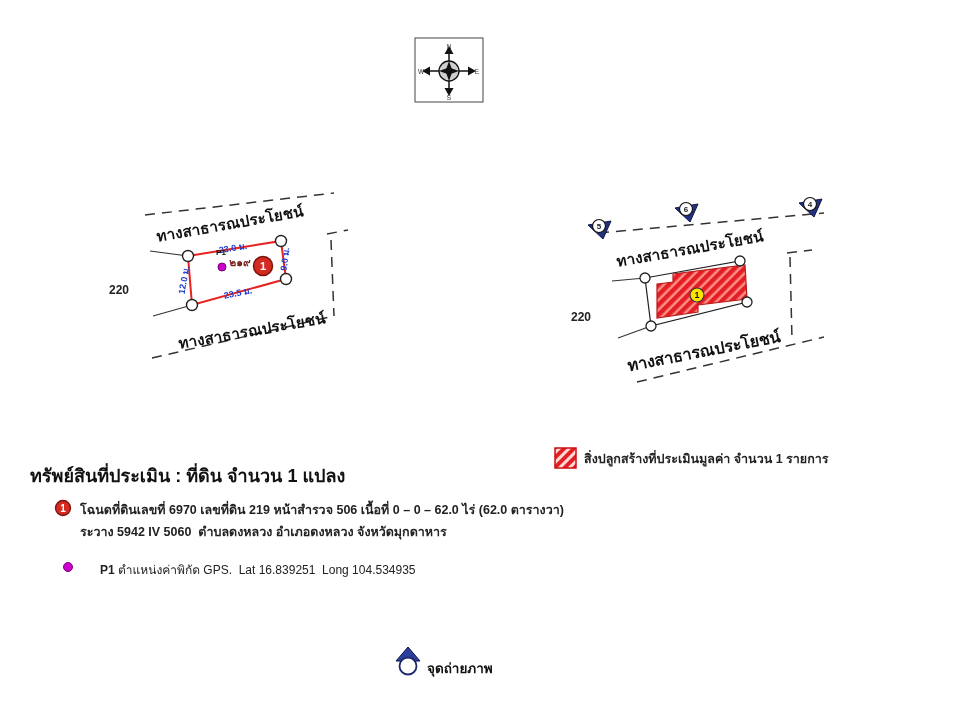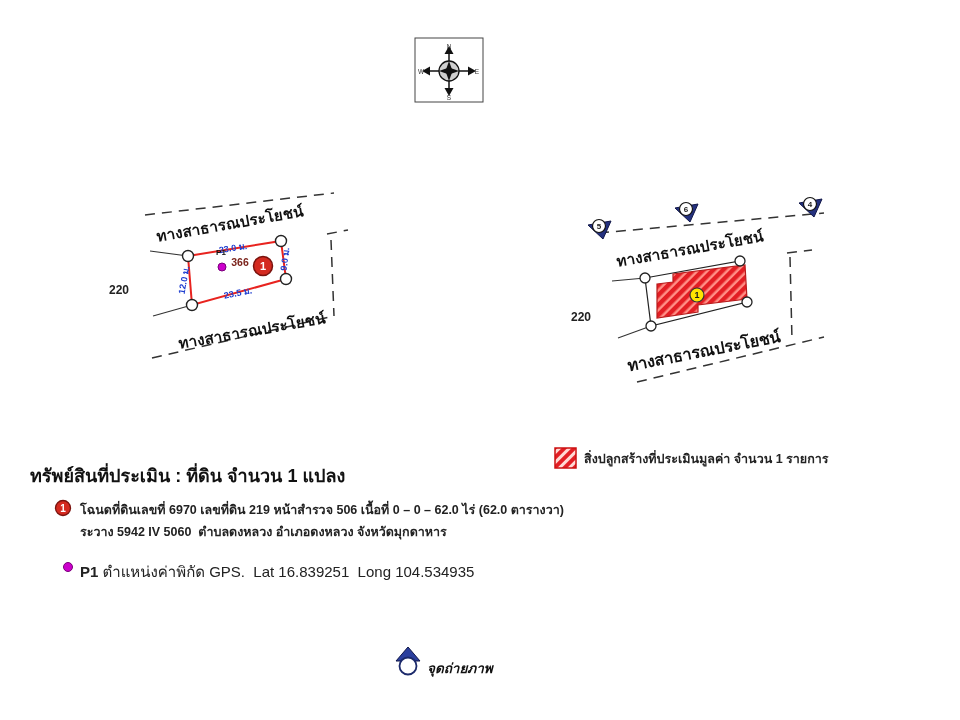--- a/index.html
+++ b/index.html
@@ -18,23 +18,23 @@
   .dim{font-size:9px;font-weight:bold;color:#1f3fd0;}
   .p1{font-size:8px;font-weight:bold;color:#111;}
   .parcel-thai{font-size:10.5px;font-weight:bold;color:#7b241c;}
   .marker-digit-red{font-size:11px;font-weight:bold;color:#ffffff;}
   .marker-digit-yellow{font-size:9px;font-weight:bold;color:#1a1a1a;}
   .marker-digit-flag{font-size:8px;font-weight:bold;color:#1a1a1a;}
   .roadnum{font-size:12px;font-weight:bold;color:#222;}
   .compass-letter{font-size:6.5px;color:#333;}
   .legend-title{font-size:18px;font-weight:bold;color:#111;}
   .legend-body{font-size:12.5px;color:#222;white-space:pre-wrap;font-weight:bold;}
-  .gps-line{font-size:15px;color:#222;white-space:pre-wrap;}
+  .gps-line{font-size:12px;color:#222;white-space:pre-wrap;margin-left:20px;}
   .gps-line b{font-weight:bold;}
-  .footer-label{font-size:13.5px;font-weight:bold;color:#111;font-style:italic;}
+  .footer-label{font-size:13.5px;font-weight:bold;color:#111;}
 </style>
 </head>
 <body>
 
 <div id="page">
 
   <svg class="layer" width="960" height="720" viewBox="0 0 960 720">
     <defs>
       <pattern id="hatchB" patternUnits="userSpaceOnUse" width="7" height="7" patternTransform="rotate(45)">
         <rect width="7" height="7" fill="#ff8f86"></rect>
@@ -128,21 +128,21 @@
   <span class="abs c compass-letter" style="left:421px;top:71px;">W</span>
 
   <span class="abs r10 road-label" style="left:230px;top:224px;">ทางสาธารณประโยชน์</span>
   <span class="abs r10 road-label" style="left:252px;top:331px;">ทางสาธารณประโยชน์</span>
   <span class="abs c roadnum" style="left:119px;top:290px;">220</span>
   <span class="abs r9 dim" style="left:233px;top:248px;">23.0 ม.</span>
   <span class="abs r11 dim" style="left:238px;top:293px;">23.5 ม.</span>
   <span class="abs r80 dim" style="left:184px;top:280px;">12.0 ม.</span>
   <span class="abs r83 dim" style="left:285px;top:259px;">9.0 ม.</span>
   <span class="abs c p1" style="left:221px;top:252px;">P1</span>
-  <span class="abs c parcel-thai" style="left:240px;top:262px;">366</span>
+  <span class="abs c parcel-thai" style="left:240px;top:262px;">๒๑๙</span>
   <span class="abs c marker-digit-red" style="left:263px;top:266px;">1</span>
 
   <span class="abs r10 road-label" style="left:690px;top:249px;">ทางสาธารณประโยชน์</span>
   <span class="abs r11 road-label-lg" style="left:704px;top:351px;">ทางสาธารณประโยชน์</span>
   <span class="abs c roadnum" style="left:581px;top:317px;">220</span>
   <span class="abs c marker-digit-yellow" style="left:697px;top:295px;">1</span>
   <span class="abs c marker-digit-flag" style="left:599px;top:226px;">5</span>
   <span class="abs c marker-digit-flag" style="left:686px;top:209px;">6</span>
   <span class="abs c marker-digit-flag" style="left:810px;top:204px;">4</span>
 

